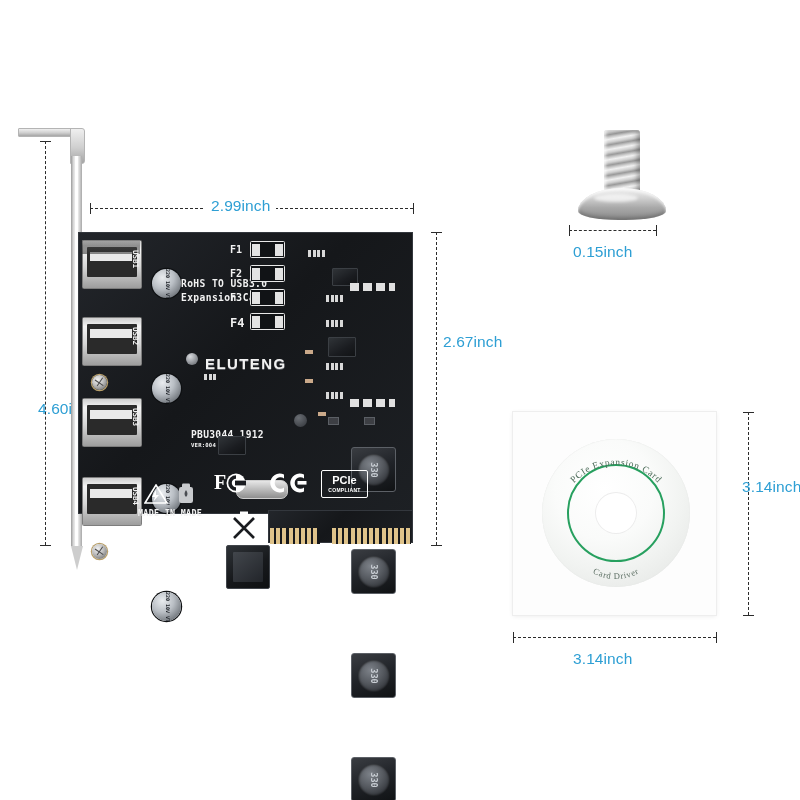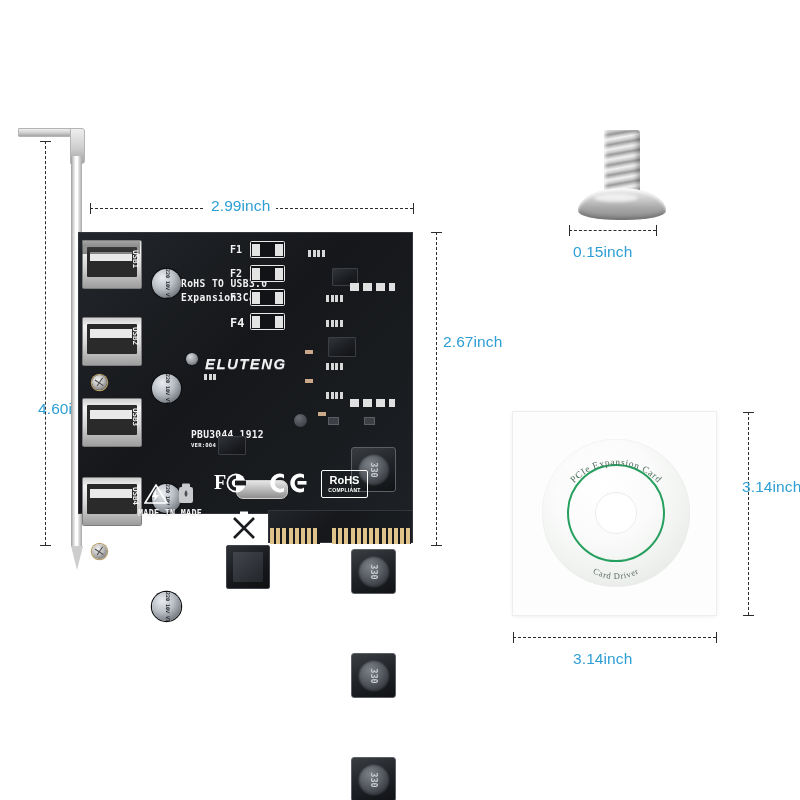--- a/index.html
+++ b/index.html
@@ -221,21 +221,21 @@
     </div>
     <div class="abs fuse-holder" style="left:172px;top:81px;width:33px;height:15px;">
       <div class="fuse-body"></div>
         <div class="fuse-pad" style="left:4%;"></div>
         <div class="fuse-pad" style="right:4%;"></div>
     </div>
 
     <div class="abs xtal" style="left:158px;top:102px;width:50px;height:17px;"></div>
 
     <span class="abs silk" style="left:127px;top:123px;font-size:15px;letter-spacing:1.4px;
-                 font-family:'Liberation Sans',sans-serif;font-style:italic;
+                 font-family:'Liberation Sans',sans-serif;
                  text-shadow:0 1px 0 #5e6167;">ELUTENG</span>
 
     <div class="abs chip" style="left:148px;top:148px;width:42px;height:42px;">
       <div class="abs" style="left:6px;top:6px;right:6px;bottom:6px;
             background:linear-gradient(140deg,#42464c,#22252a);border-radius:1px;"></div>
     </div>
 
     <span class="abs silk" style="left:113px;top:197px;font-size:9.6px;letter-spacing:.3px;">PBU3044_1912</span>
     <span class="abs silk" style="left:113px;top:210px;font-size:5.6px;letter-spacing:.2px;">VER:004</span>
 
@@ -319,21 +319,21 @@
     </svg>
 
     <svg class="abs" style="left:189px;top:240px;" width="42" height="22" viewBox="0 0 42 22">
       <path d="M17 2.5 A9.5 9.5 0 1 0 17 19.5 L17 15.6 A5.8 5.8 0 1 1 17 6.4 Z" fill="#ffffff"></path>
       <path d="M37 2.5 A9.5 9.5 0 1 0 37 19.5 L37 15.6 A5.8 5.8 0 1 1 37 6.4 Z" fill="#ffffff"></path>
       <rect x="30.5" y="9" width="9" height="3.6" fill="#ffffff"></rect>
     </svg>
 
     <div class="abs" style="left:243px;top:238px;width:45px;height:26px;border:1.6px solid #ffffff;border-radius:2px;
                 display:flex;flex-direction:column;align-items:center;justify-content:center;line-height:1;">
-      <span style="color:#ffffff;font-size:11px;font-weight:bold;font-family:'Liberation Sans',sans-serif;">RoHS</span>
+      <span style="color:#ffffff;font-size:11px;font-weight:bold;font-family:'Liberation Sans',sans-serif;">PCIe</span>
       <span style="color:#ffffff;font-size:5px;font-weight:bold;letter-spacing:.3px;margin-top:1.5px;">COMPLIANT</span>
     </div>
 
     <svg class="abs" style="left:66px;top:252px;" width="24" height="20" viewBox="0 0 24 20">
       <path d="M12 1 L23 19 L1 19 Z" fill="none" stroke="#ffffff" stroke-width="1.6"></path>
       <path d="M12 6 L8 13 L11 13 L9.5 17.5 L15 11 L12 11 Z" fill="#ffffff"></path>
     </svg>
     <span class="abs silk" style="left:60px;top:276px;font-size:8.4px;letter-spacing:.3px;">MADE IN MADE</span>
 
     <svg class="abs" style="left:98px;top:250px;" width="20" height="22" viewBox="0 0 20 22">

